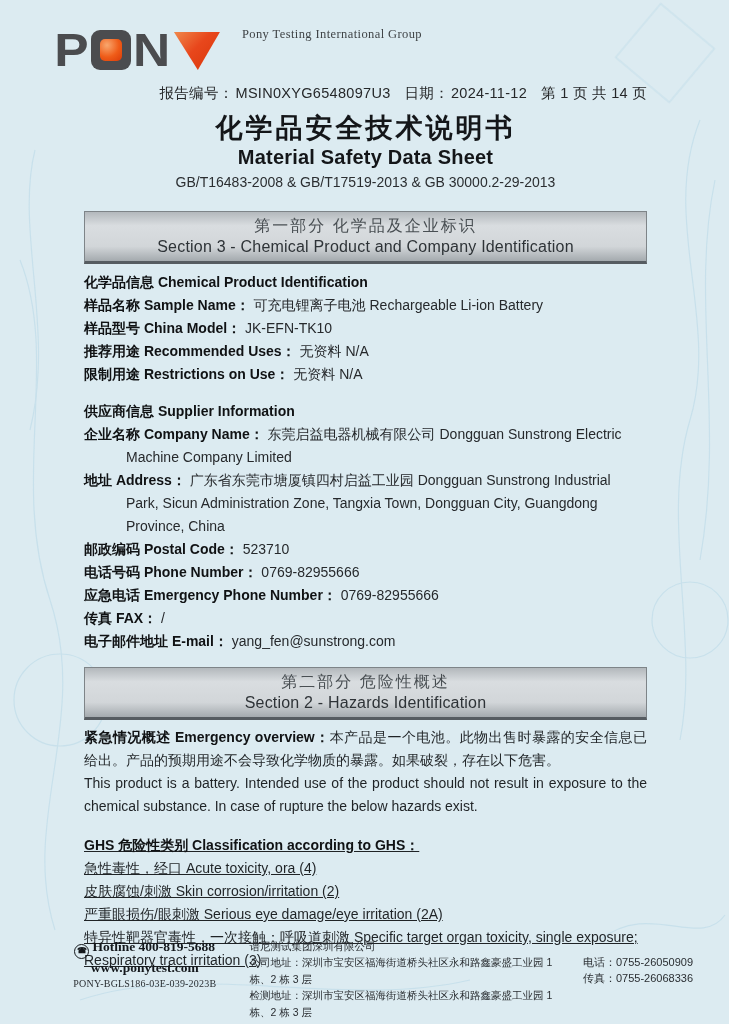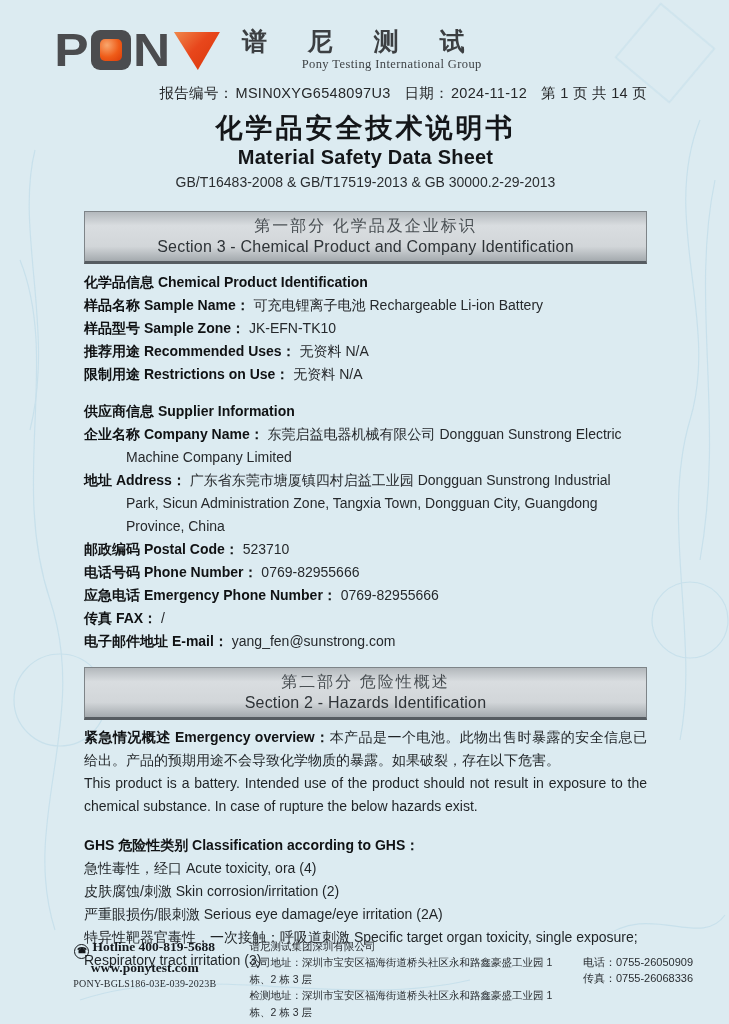--- a/index.html
+++ b/index.html
@@ -38,21 +38,21 @@
   
   .group{margin-top:7px;}
   .group.gap-top{margin-top:14px;}
   .row,.subhead{font-size:14px;line-height:23px;padding-left:42px;text-indent:-42px;}
   .subhead{font-weight:bold;color:#101214;}
   .row .lbl{font-weight:bold;color:#101214;}
   .row .val{color:#26292c;}
 
   .para{font-size:14px;line-height:23px;text-align:justify;margin-top:6px;}
   .para .lbl{font-weight:bold;color:#101214;}
-  .ghs{margin-top:16px;}
+  .ghs{margin-top:16px;text-decoration:underline;}
   .ghs-item{font-size:14px;line-height:23px;}
 
   
   .footer{position:absolute;left:56px;right:36px;bottom:4px;display:flex;align-items:flex-start;}
   .f-col1{width:178px;text-align:center;font-family:"Liberation Serif","DejaVu Serif",serif;}
   .f-hotline,.f-web{font-size:13.5px;font-weight:bold;color:#14181c;line-height:17px;white-space:nowrap;}
   .ph-icon{display:inline-block;width:13px;height:13px;border:1.3px solid #14181c;border-radius:50%;font-size:8px;line-height:12px;text-align:center;vertical-align:-2px;margin-right:3px;}
   .f-code{font-size:10px;color:#2a2e32;line-height:16px;letter-spacing:.2px;}
   .f-col2{margin-left:16px;width:320px;font-size:10.5px;color:#2a2e32;line-height:16.5px;}
   .f-col3{margin-left:14px;padding-top:16px;font-size:11px;color:#2a2e32;line-height:16.5px;white-space:nowrap;}
@@ -81,21 +81,20 @@
     <div class="logo-row">
       <div class="logo">
         <span class="lg-letter">P</span>
         <span class="lg-o">
             <span class="lg-o-core"></span>
           </span>
         <span class="lg-letter">N</span>
         <span class="lg-y"></span>
       </div>
       <div class="brand">
-        <div class="brand-cn">谱 尼 测 试</div>
         <div class="brand-en">Pony Testing International Group</div>
       </div>
     </div>
 
     <div class="report-line">
       <span>报告编号：</span><span>MSIN0XYG6548097U3</span><span class="gap">日期：</span><span>2024-11-12</span><span class="gap">第 1 页 共 14 页</span>
     </div>
 
     <div class="doc-title">
       <div class="doc-title-cn">化学品安全技术说明书</div>
@@ -104,21 +103,21 @@
     </div>
 
     <div class="band">
       <div class="band-cn">第一部分  化学品及企业标识</div>
       <div class="band-en">Section 3 - Chemical Product and Company Identification</div>
     </div>
 
     <div class="group">
       <div class="subhead">化学品信息 Chemical Product Identification</div>
       <div class="row"><span class="lbl">样品名称 Sample Name：</span> <span class="val">可充电锂离子电池 Rechargeable Li-ion Battery</span></div>
-      <div class="row"><span class="lbl">样品型号 Sample Zone：</span> <span class="val">JK-EFN-TK10</span></div>
+      <div class="row"><span class="lbl">样品型号 China Model：</span> <span class="val">JK-EFN-TK10</span></div>
       <div class="row"><span class="lbl">推荐用途 Recommended Uses：</span> <span class="val">无资料 N/A</span></div>
       <div class="row"><span class="lbl">限制用途 Restrictions on Use：</span> <span class="val">无资料 N/A</span></div>
     </div>
 
     <div class="group gap-top">
       <div class="subhead">供应商信息 Supplier Information</div>
       <div class="row"><span class="lbl">企业名称 Company Name：</span> <span class="val">东莞启益电器机械有限公司 Dongguan Sunstrong Electric Machine Company Limited</span></div>
       <div class="row"><span class="lbl">地址 Address：</span> <span class="val">广东省东莞市塘厦镇四村启益工业园 Dongguan Sunstrong Industrial Park, Sicun Administration Zone, Tangxia Town, Dongguan City, Guangdong Province, China</span></div>
       <div class="row"><span class="lbl">邮政编码 Postal Code：</span> <span class="val">523710</span></div>
       <div class="row"><span class="lbl">电话号码 Phone Number：</span> <span class="val">0769-82955666</span></div>

